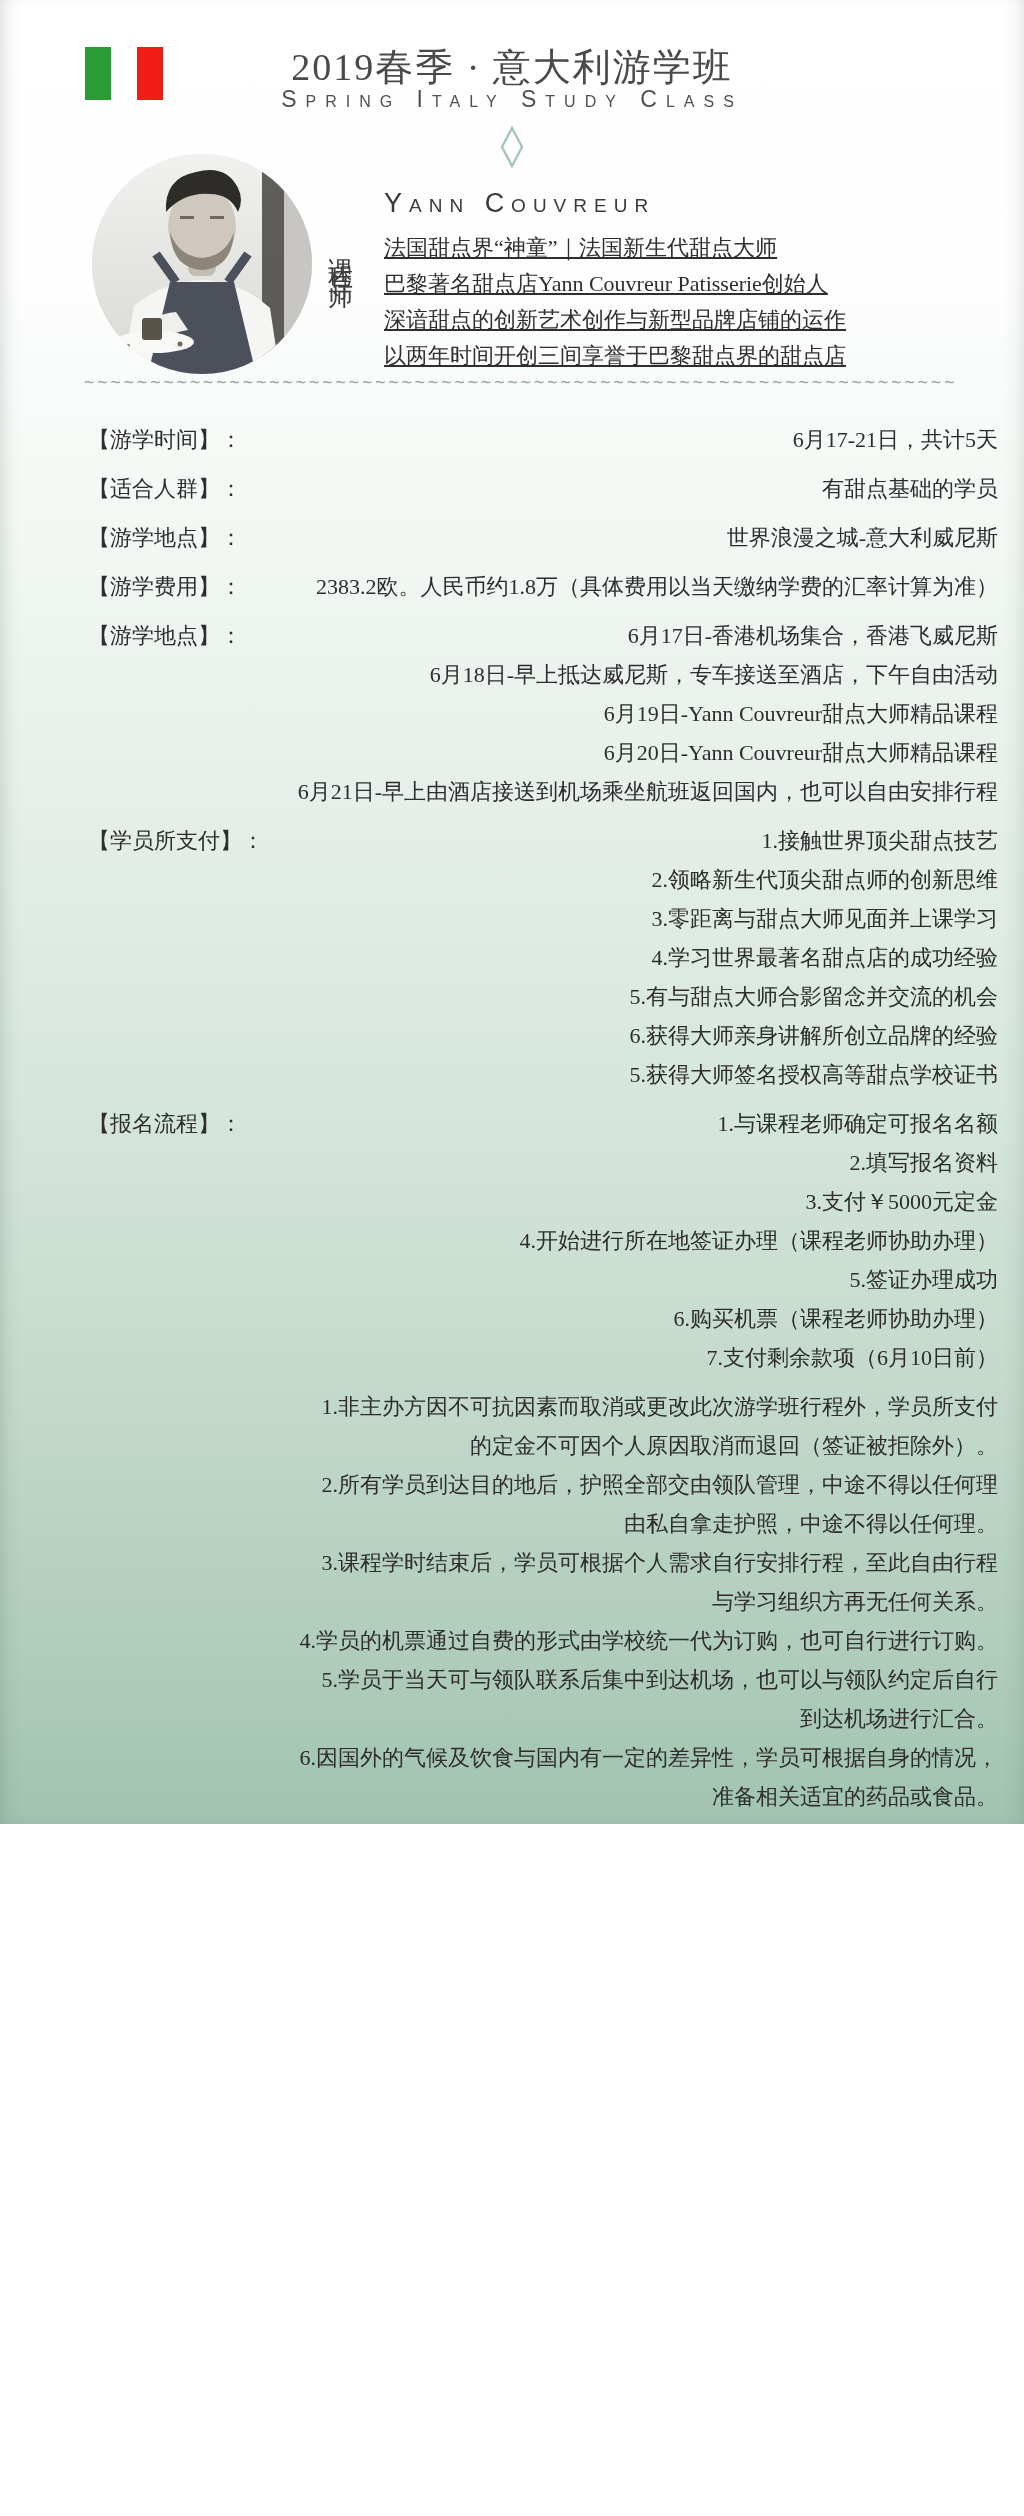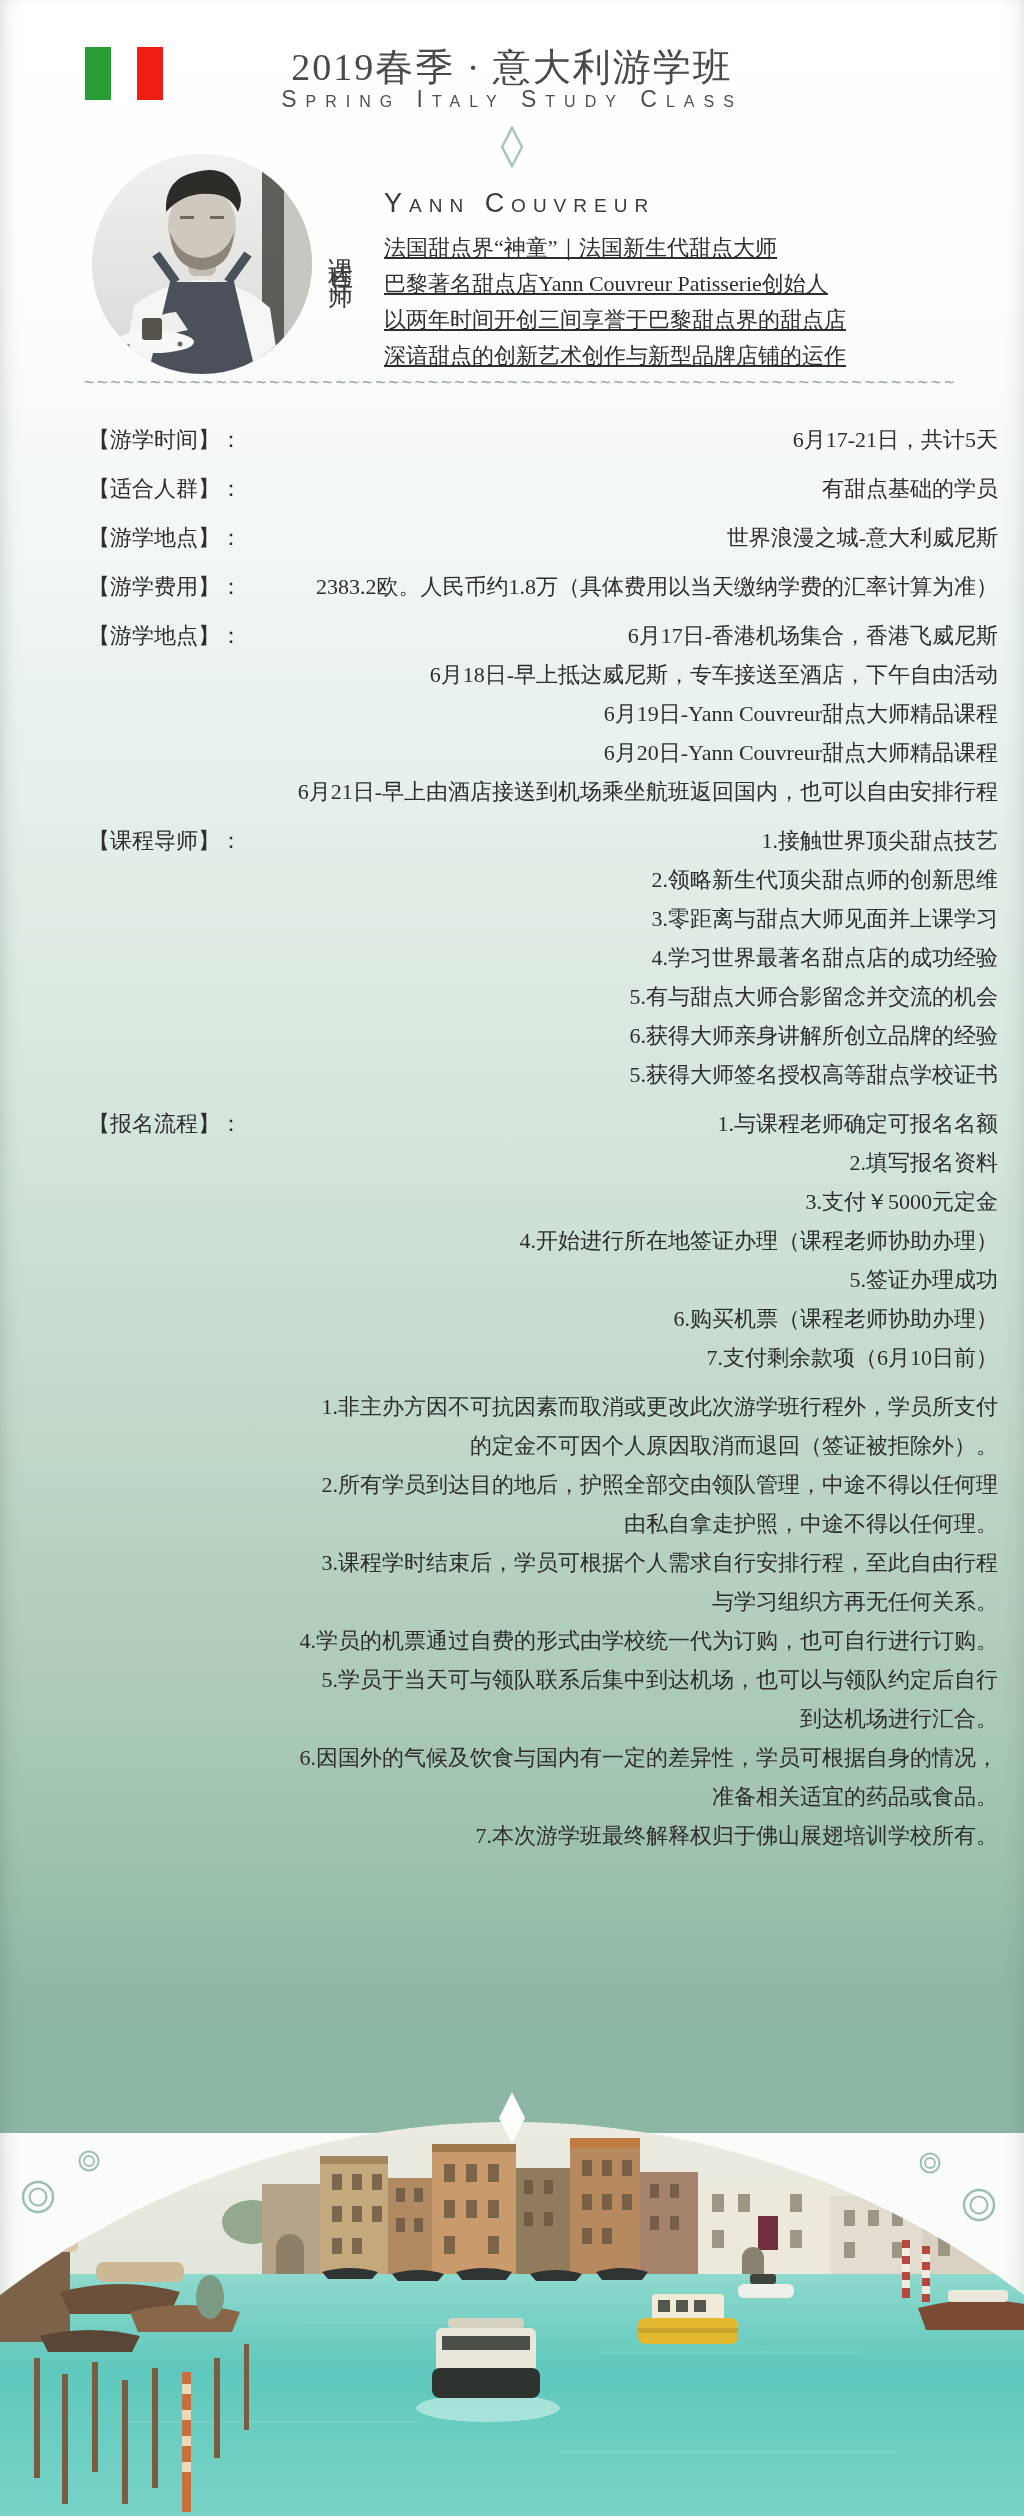--- a/index.html
+++ b/index.html
@@ -1,17 +1,17 @@
 <!DOCTYPE html>
 <html><head>
 <meta charset="utf-8">
 <style>
   html,body{margin:0;padding:0;}
   .page{
-    position:relative;width:1024px;height:2516px;overflow:hidden;
+    position:relative;width:1024px;height:1824px;overflow:hidden;
     font-family:"Liberation Serif","DejaVu Serif",serif;
     background:linear-gradient(to bottom,
       #ffffff 0px,#fdfefd 280px,#f3f8f4 520px,#e6efe9 800px,
       #d6e6dc 1100px,#c3d9cb 1400px,#aecbba 1680px,#9bc0ac 1880px,
       #8db7a4 2000px,#8cb7a4 2133px,#fafcfa 2133px,#f6faf7 2516px);
     box-shadow:inset 14px 0 20px -14px rgba(60,80,70,.25), inset -14px 0 20px -14px rgba(60,80,70,.2);
   }
   
   .flag{position:absolute;left:85px;top:47px;width:78px;height:53px;display:flex;}
   .flag i{flex:1;}
@@ -100,22 +100,22 @@
       <rect x="50" y="164" width="20" height="22" rx="3" fill="#57524a"></rect>
       <circle cx="88" cy="190" r="2.5" fill="#6e675e"></circle>
         <circle cx="36" cy="192" r="2" fill="#6e675e"></circle>
     </svg>
   </div>
   <div class="role">课程导师</div>
   <div class="name">Yann Couvreur</div>
   <div class="bio">
       <div class="bio-line">法国甜点界“神童”｜法国新生代甜点大师</div>
       <div class="bio-line">巴黎著名甜点店Yann Couvreur Patisserie创始人</div>
+      <div class="bio-line">深谙甜点的创新艺术创作与新型品牌店铺的运作</div>
       <div class="bio-line">以两年时间开创三间享誉于巴黎甜点界的甜点店</div>
-      <div class="bio-line">深谙甜点的创新艺术创作与新型品牌店铺的运作</div>
     </div>
 
   <div class="wave">~~~~~~~~~~~~~~~~~~~~~~~~~~~~~~~~~~~~~~~~~~~~~~~~~~~~~~~~~~~~~~~~~~</div>
 
   <div class="sections">
       <div class="section-row">
         <div class="section-label">【游学时间】：</div>
         <div class="section-content">
           <div class="content-line">6月17-21日，共计5天</div>
         </div>
@@ -142,21 +142,21 @@
         <div class="section-label">【游学地点】：</div>
         <div class="section-content">
           <div class="content-line">6月17日-香港机场集合，香港飞威尼斯</div>
           <div class="content-line">6月18日-早上抵达威尼斯，专车接送至酒店，下午自由活动</div>
           <div class="content-line">6月19日-Yann Couvreur甜点大师精品课程</div>
           <div class="content-line">6月20日-Yann Couvreur甜点大师精品课程</div>
           <div class="content-line">6月21日-早上由酒店接送到机场乘坐航班返回国内，也可以自由安排行程</div>
         </div>
       </div>
       <div class="section-row">
-        <div class="section-label">【课程导师】：</div>
+        <div class="section-label">【学员所支付】：</div>
         <div class="section-content">
           <div class="content-line">1.接触世界顶尖甜点技艺</div>
           <div class="content-line">2.领略新生代顶尖甜点师的创新思维</div>
           <div class="content-line">3.零距离与甜点大师见面并上课学习</div>
           <div class="content-line">4.学习世界最著名甜点店的成功经验</div>
           <div class="content-line">5.有与甜点大师合影留念并交流的机会</div>
           <div class="content-line">6.获得大师亲身讲解所创立品牌的经验</div>
           <div class="content-line">5.获得大师签名授权高等甜点学校证书</div>
         </div>
       </div>

